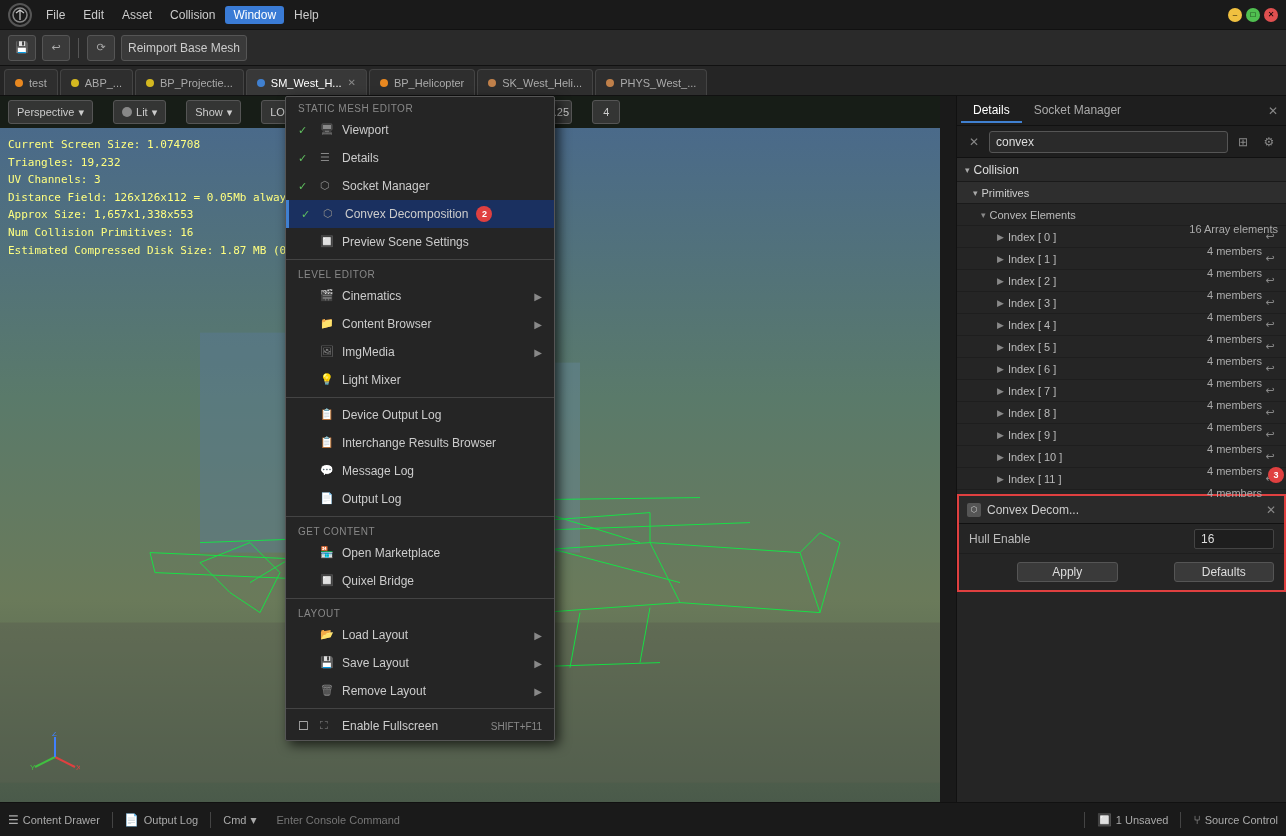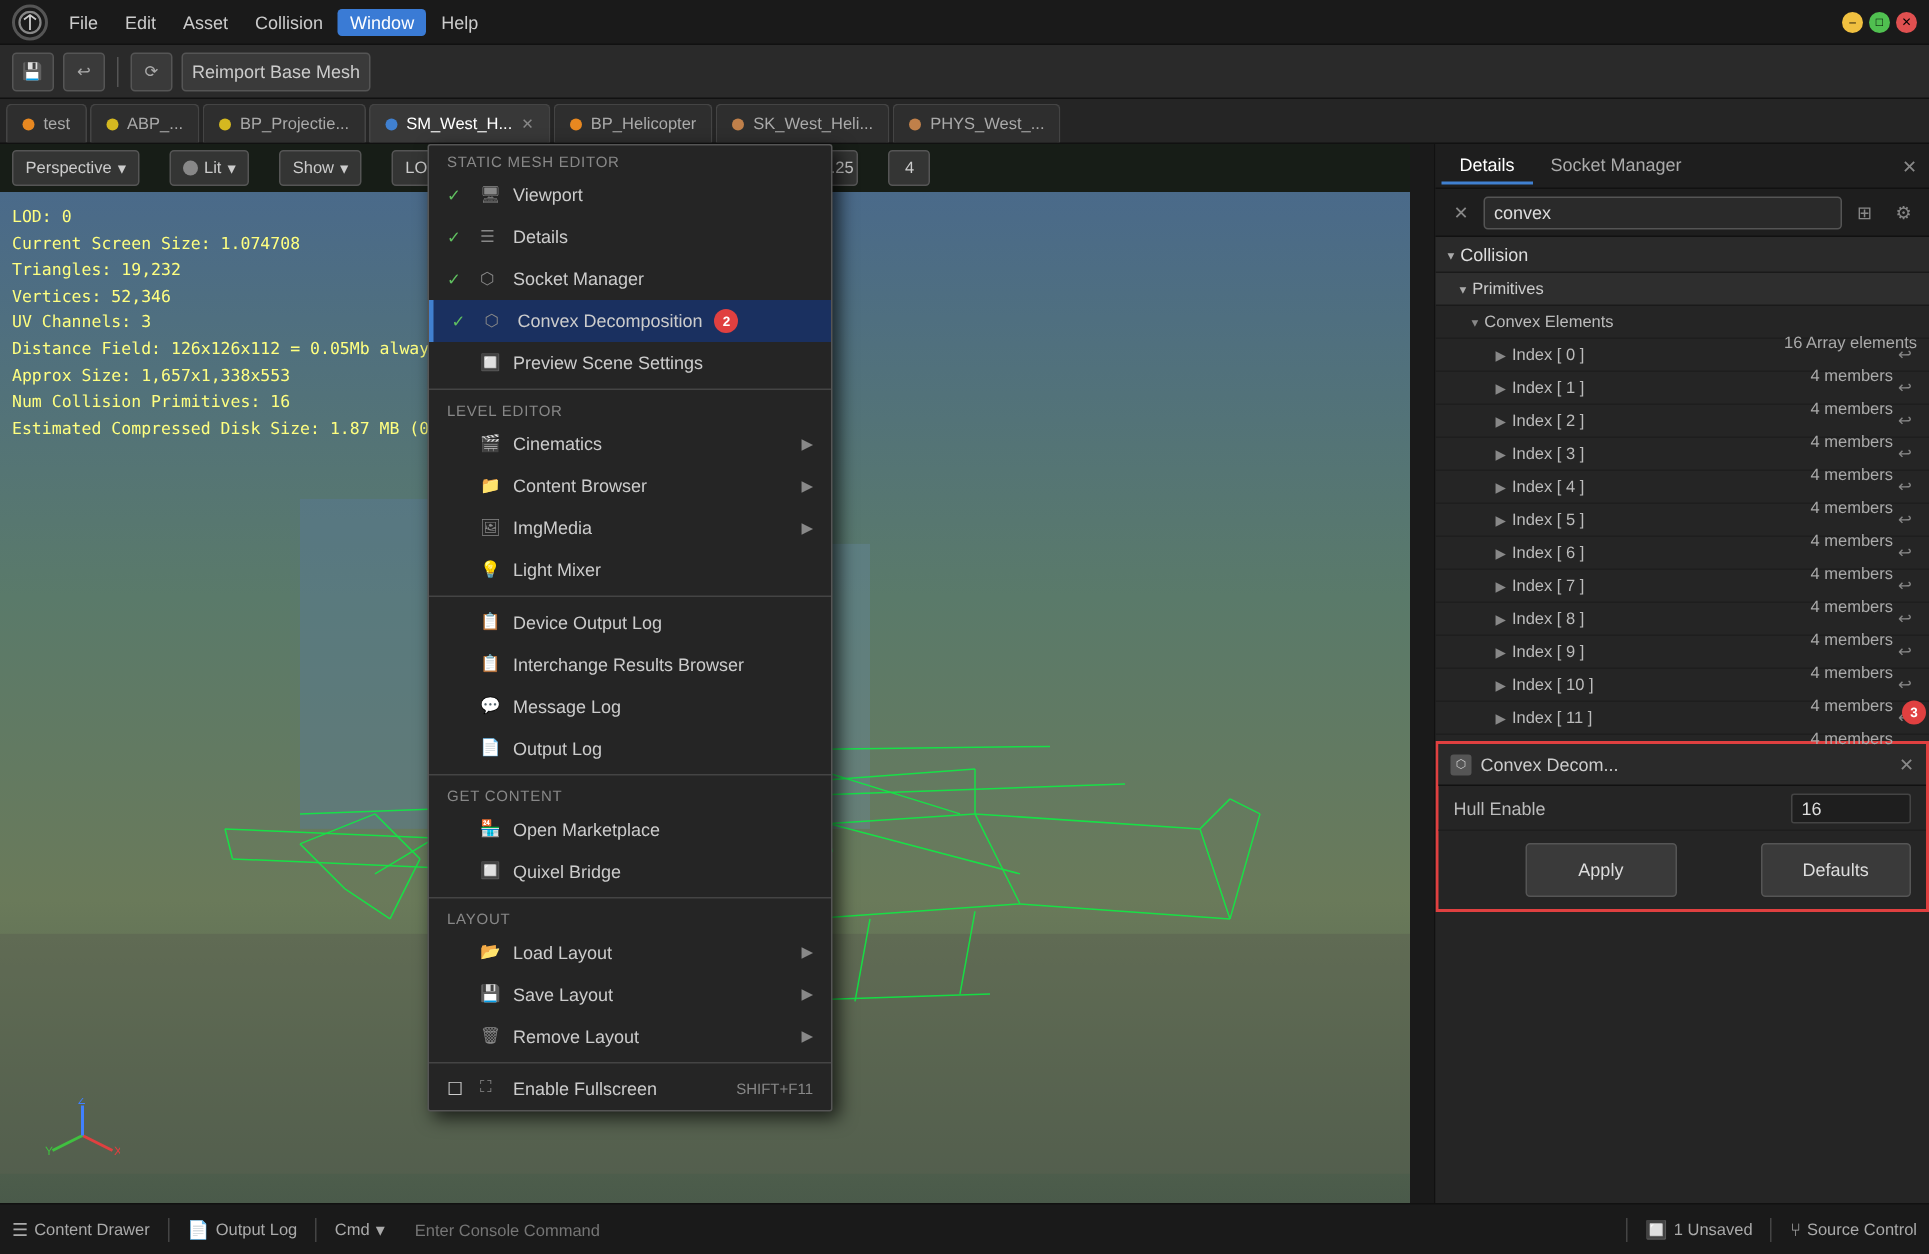--- a/index.html
+++ b/index.html
@@ -320,21 +320,21 @@
       min-width: 80px;
       text-align: left;
     }
     .convex-buttons {
       display: flex;
       padding: 8px 10px;
       gap: 8px;
     }
     .conv-btn {
       flex: 1;
-      height: 36px;
+      height: 20px;
       border-radius: 3px;
       border: 1px solid #555;
       cursor: pointer;
       font-size: 12px;
       display: flex; align-items: center; justify-content: center; margin-left: 48px;
     }
     .conv-btn-apply { background: #3a3a3a; color: #ddd; }
     .conv-btn-defaults { background: #3a3a3a; color: #ddd; }
 
     
@@ -495,24 +495,22 @@
     <div class="vp-icon-btn">
       <span>0.25</span>
     </div>
     <div class="vp-icon-btn">
       <span>4</span>
     </div>
   </div>
 
   <div class="viewport-content">
     <div class="viewport-overlay-text">
-      <div>LOD: 0</div>
       <div>Current Screen Size: 1.074708</div>
       <div>Triangles: 19,232</div>
-      <div>Vertices: 52,346</div>
       <div>UV Channels: 3</div>
       <div>Distance Field: 126x126x112 = 0.05Mb alway</div>
       <div>Approx Size: 1,657x1,338x553</div>
       <div>Num Collision Primitives: 16</div>
       <div>Estimated Compressed Disk Size: 1.87 MB (0...</div>
     </div>
 
     <svg class="wireframe-svg" viewBox="0 0 940 500" xmlns="http://www.w3.org/2000/svg">
 
       <rect x="0" y="0" width="940" height="500" fill="none"></rect>

